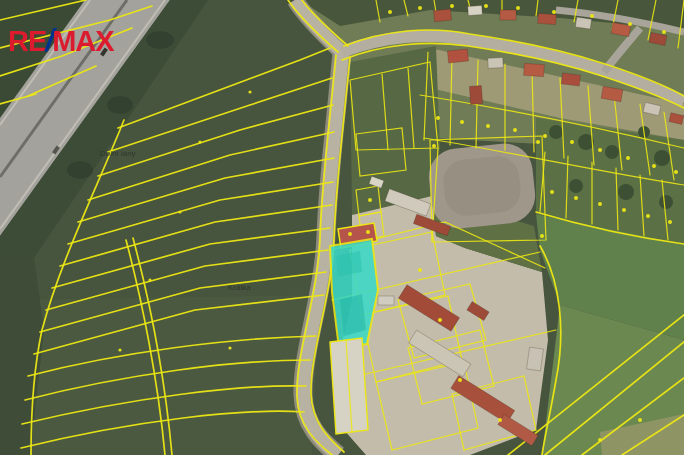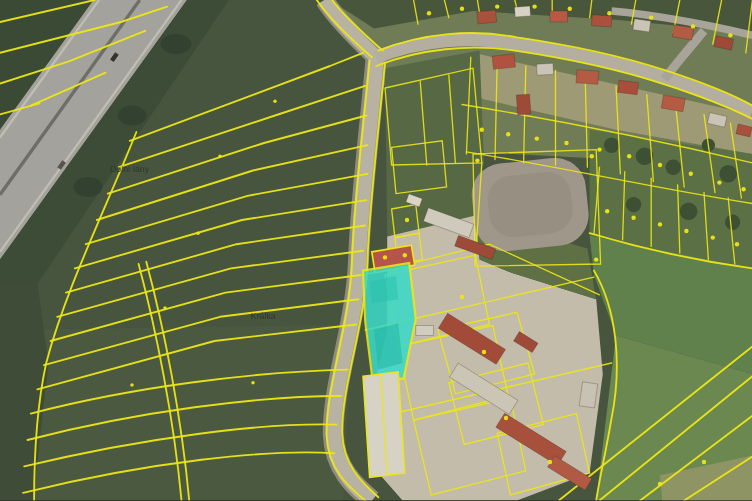--- a/index.html
+++ b/index.html
@@ -261,13 +261,16 @@
     <circle class="dot" cx="230" cy="348" r="1.6"></circle>
         <circle class="dot" cx="250" cy="92" r="1.6"></circle>
   </g>
 
   <g>
     <text class="maplabel" x="100" y="156">Dolní lány</text>
     <text class="maplabel" x="228" y="290">Králka</text>
   </g>
 </svg>
 
+<div class="logo">
+  <span class="re">RE</span><span class="slash">/</span><span class="max">MAX</span>
 </div>
+</div>
 
 </body></html>

